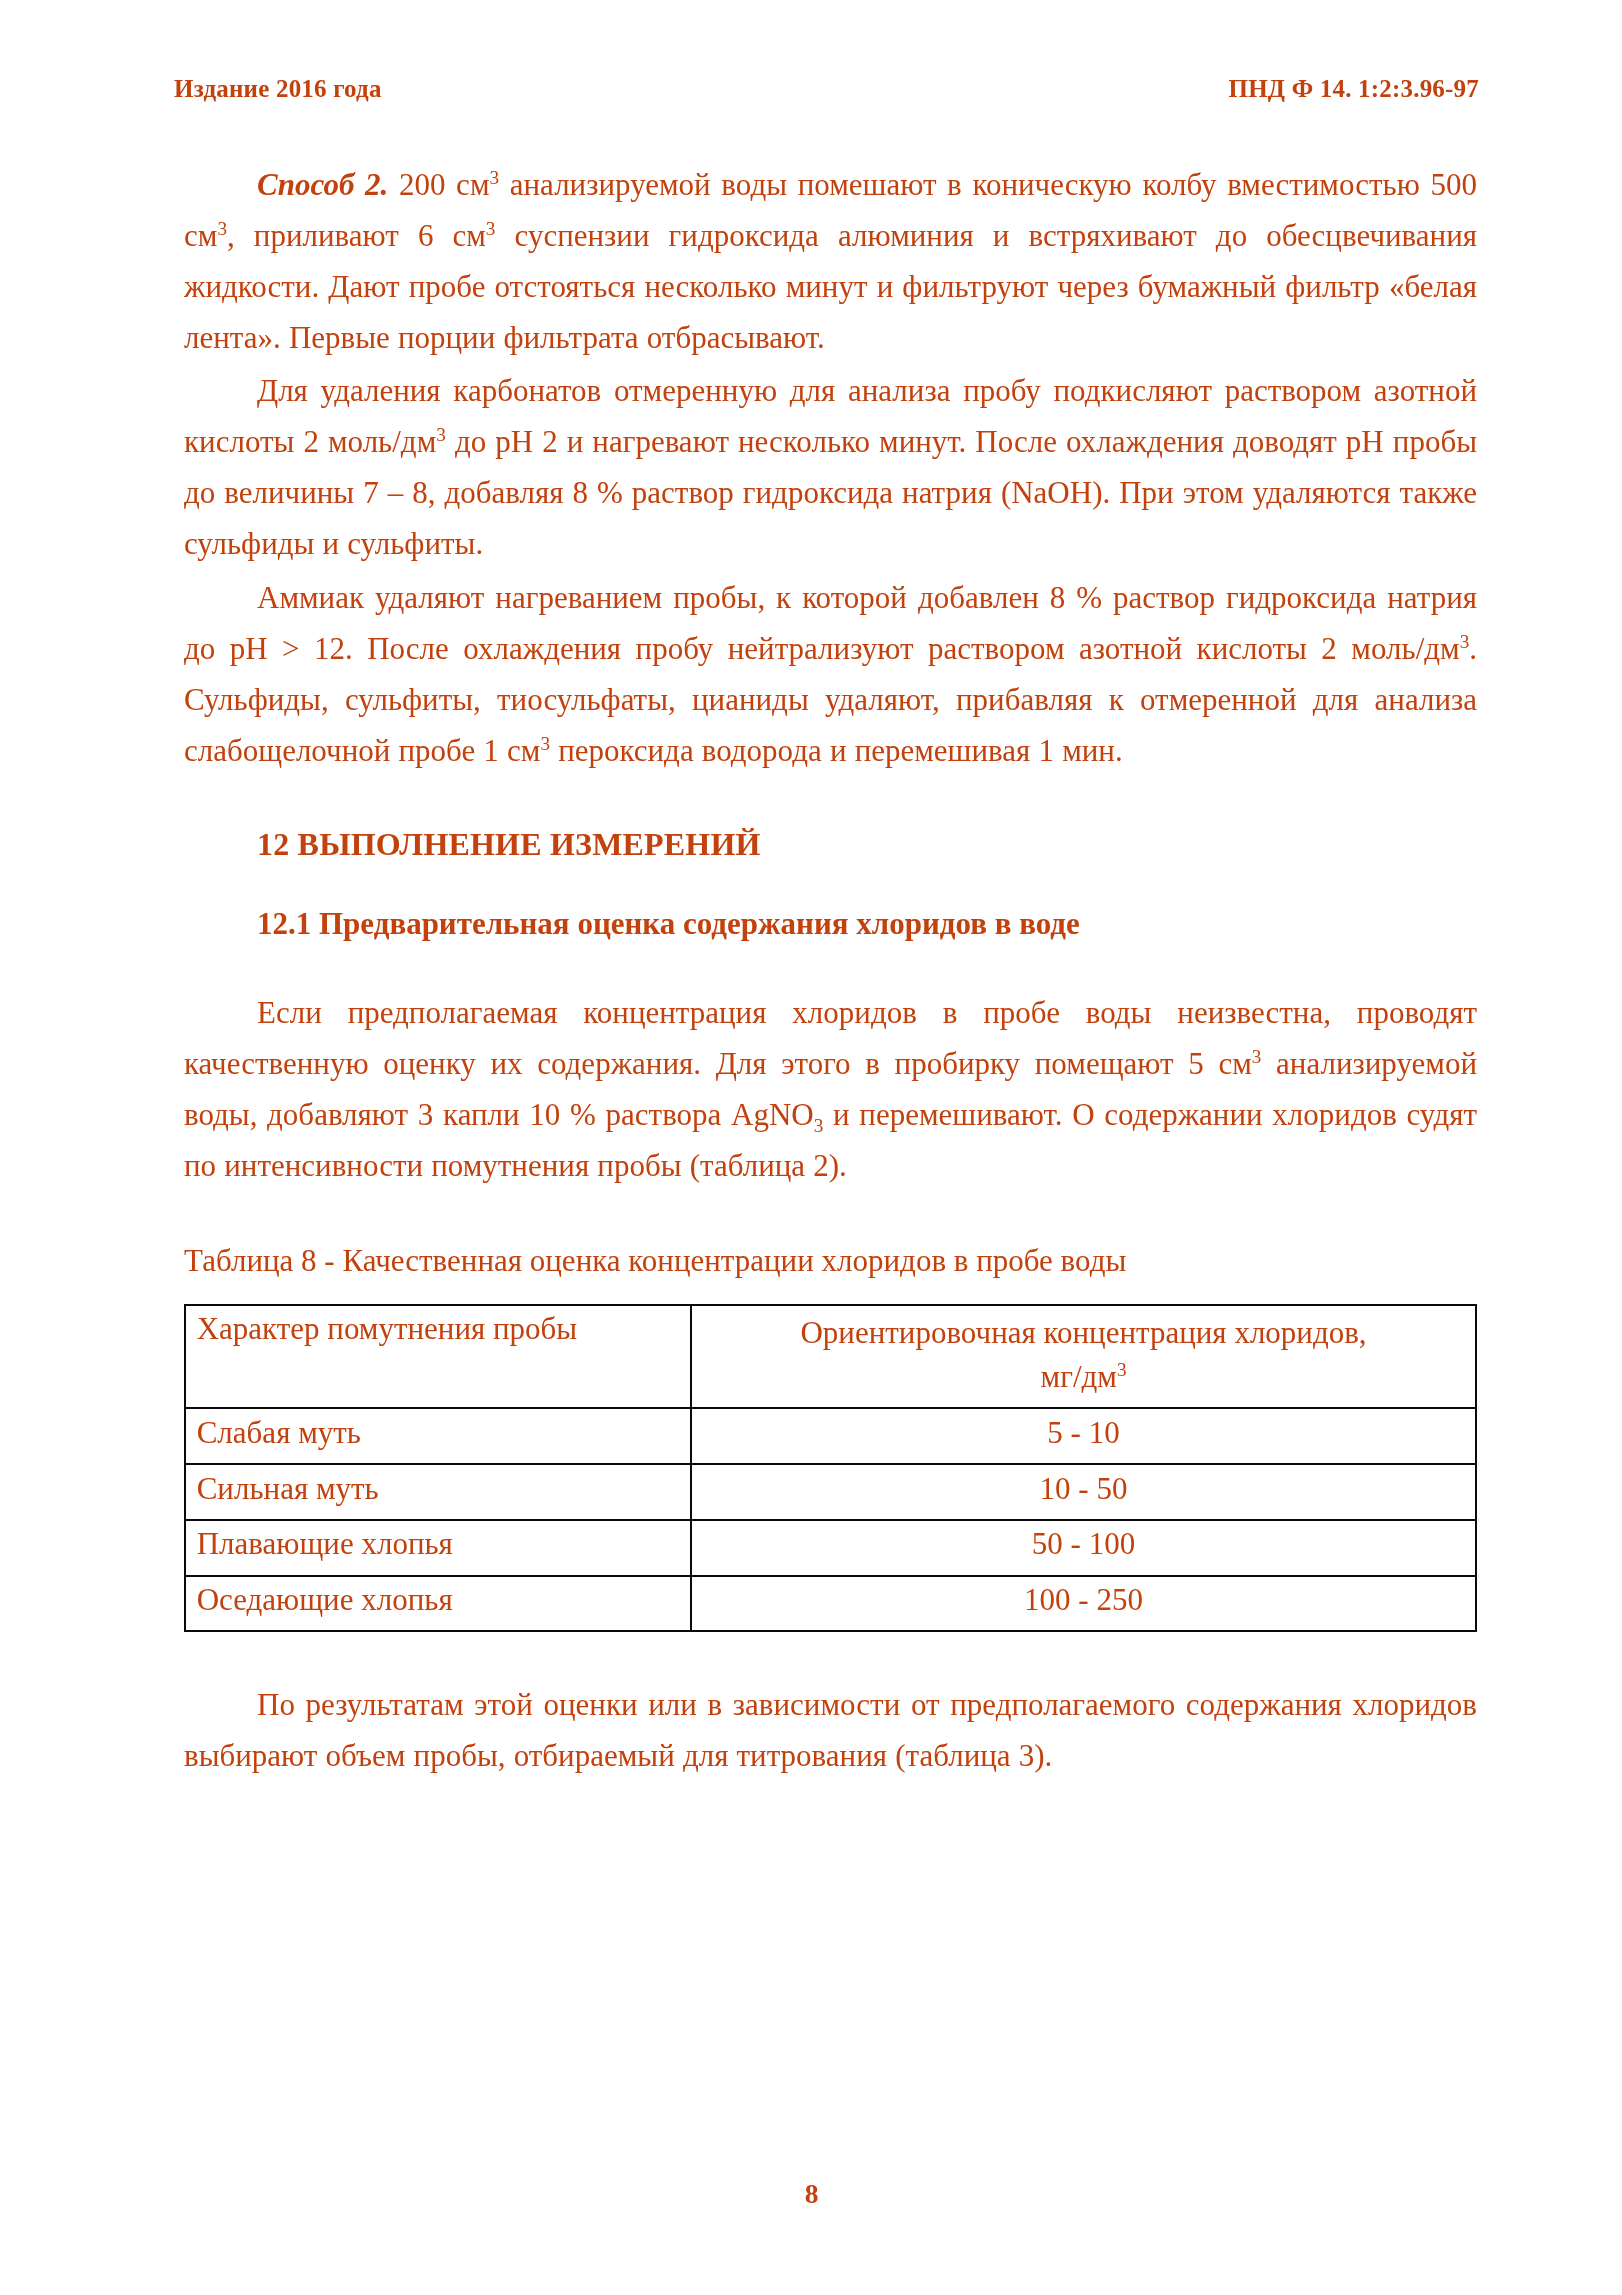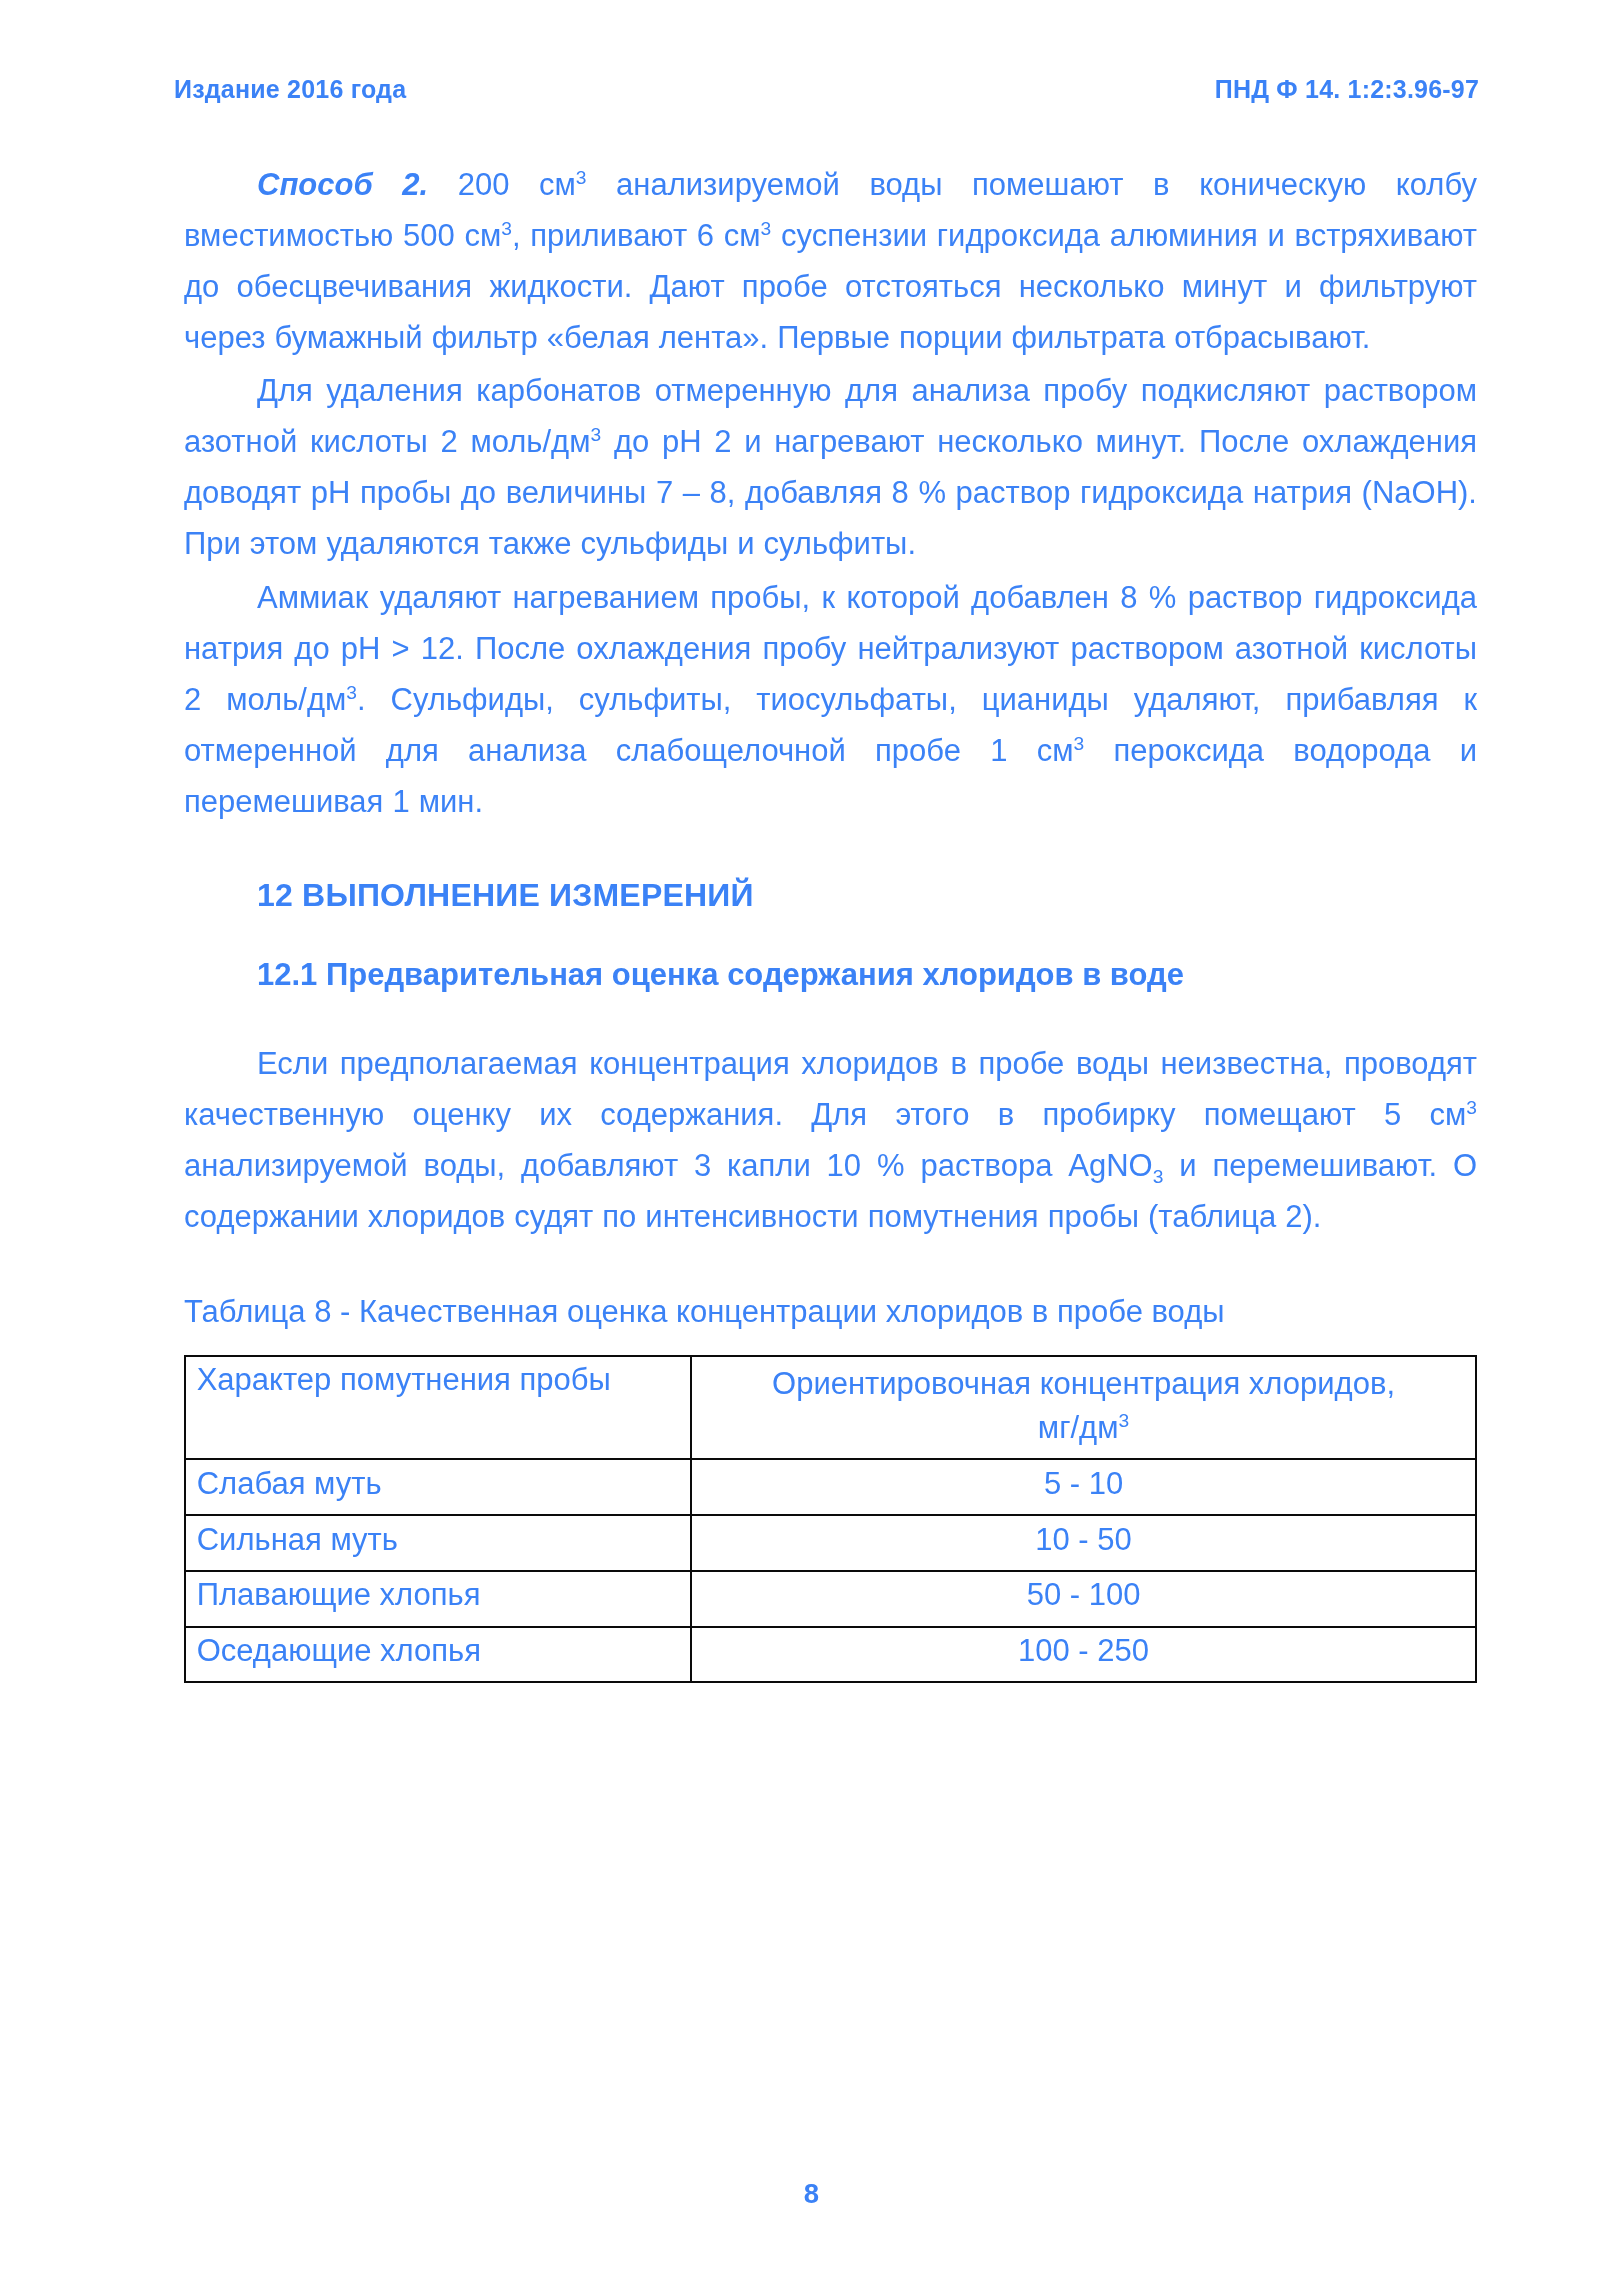--- a/index.html
+++ b/index.html
@@ -7,22 +7,22 @@
     margin: 0;
     padding: 0;
     background: #ffffff;
   }
 
   .page {
     position: relative;
     width: 1623px;
     height: 2210px;
     background: #ffffff;
-    font-family: Liberation Sans, sans-serif;
-    color: #3b82f6;
+    font-family: Liberation Serif, serif;
+    color: #c2410c;
     box-sizing: border-box;
     overflow: hidden;
   }
 
   
   .running-head {
     position: absolute;
     top: 75px;
     left: 174px;
     right: 144px;
@@ -215,19 +215,20 @@
         </tr>
         <tr>
           <td class="cell-left">Оседающие хлопья</td>
           <td class="cell-right">100 - 250</td>
         </tr>
       </tbody>
     </table>
 
     <div class="gap-after-table"></div>
 
+    <p class="body">По результатам этой оценки или в зависимости от предполагаемого содержания хлоридов выбирают объем пробы, отбираемый для титрования (таблица 3).</p>
 
   </div>
 
   <div class="folio">8</div>
 
 </div>
 
 
 </body></html>

